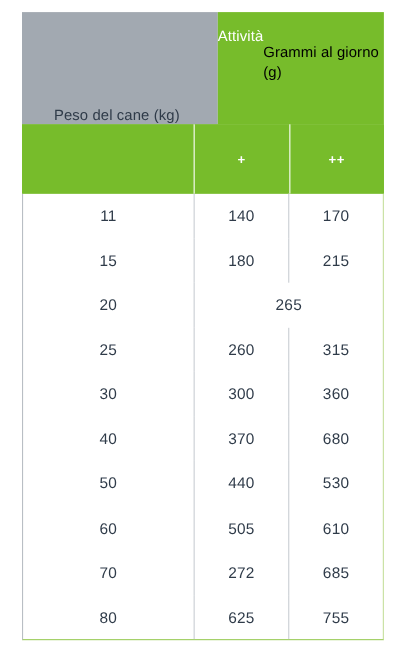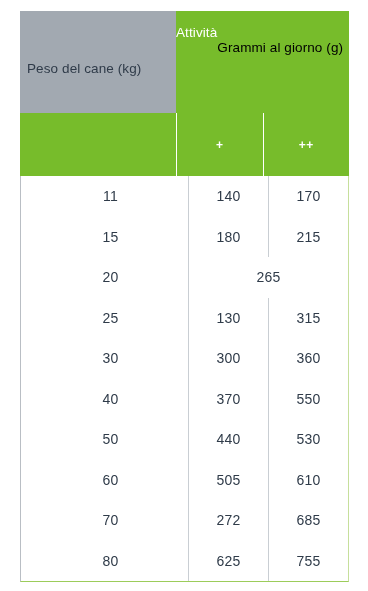--- a/index.html
+++ b/index.html
@@ -23,26 +23,26 @@
     height: 570px;
     box-sizing: border-box;
   }
 
   
   .header-band {
     display: flex;
     height: 102px;
   }
   .header-weight-cell {
-    width: 156px;
+    width: 178px;
     background: #a2a9b1;
     box-sizing: border-box;
-    padding: 12px 0 0 7px;
-    display: flex;
-    align-items: center;
+    padding: 12px 0 0 29px;
+    display: flex;
+    align-items: flex-end;
   }
   .header-weight-label {
     color: #2f3b49;
     font-size: 13.5px;
     line-height: 17px;
     letter-spacing: 0.1px;
   }
   .header-activity-cell {
     flex: 1;
     background: #77bc2b;
@@ -92,21 +92,20 @@
     font-weight: bold;
     letter-spacing: 0.5px;
   }
 
   
   .data-body {
     border-left: 1px solid #b9bec4;
     border-right: 1.5px solid #c6df9c;
     border-bottom: 1.5px solid #9ccc5a;
     box-sizing: border-box;
-    padding-left: 12px;
   }
   .data-row {
     display: flex;
     height: 40.5px;
   }
   .data-cell {
     display: flex;
     align-items: center;
     justify-content: center;
     box-sizing: border-box;
@@ -161,34 +160,34 @@
       <div class="data-cell data-cell-value">215</div>
     </div>
 
     <div class="data-row">
       <div class="data-cell data-cell-weight">20</div>
       <div class="data-cell data-cell-value">265</div>
     </div>
 
     <div class="data-row">
       <div class="data-cell data-cell-weight">25</div>
-      <div class="data-cell data-cell-value">130</div>
+      <div class="data-cell data-cell-value">260</div>
       <div class="data-cell data-cell-value">315</div>
     </div>
 
     <div class="data-row">
       <div class="data-cell data-cell-weight">30</div>
       <div class="data-cell data-cell-value">300</div>
       <div class="data-cell data-cell-value">360</div>
     </div>
 
     <div class="data-row">
       <div class="data-cell data-cell-weight">40</div>
       <div class="data-cell data-cell-value">370</div>
-      <div class="data-cell data-cell-value">550</div>
+      <div class="data-cell data-cell-value">680</div>
     </div>
 
     <div class="data-row">
       <div class="data-cell data-cell-weight">50</div>
       <div class="data-cell data-cell-value">440</div>
       <div class="data-cell data-cell-value">530</div>
     </div>
 
     <div class="data-row">
       <div class="data-cell data-cell-weight">60</div>

